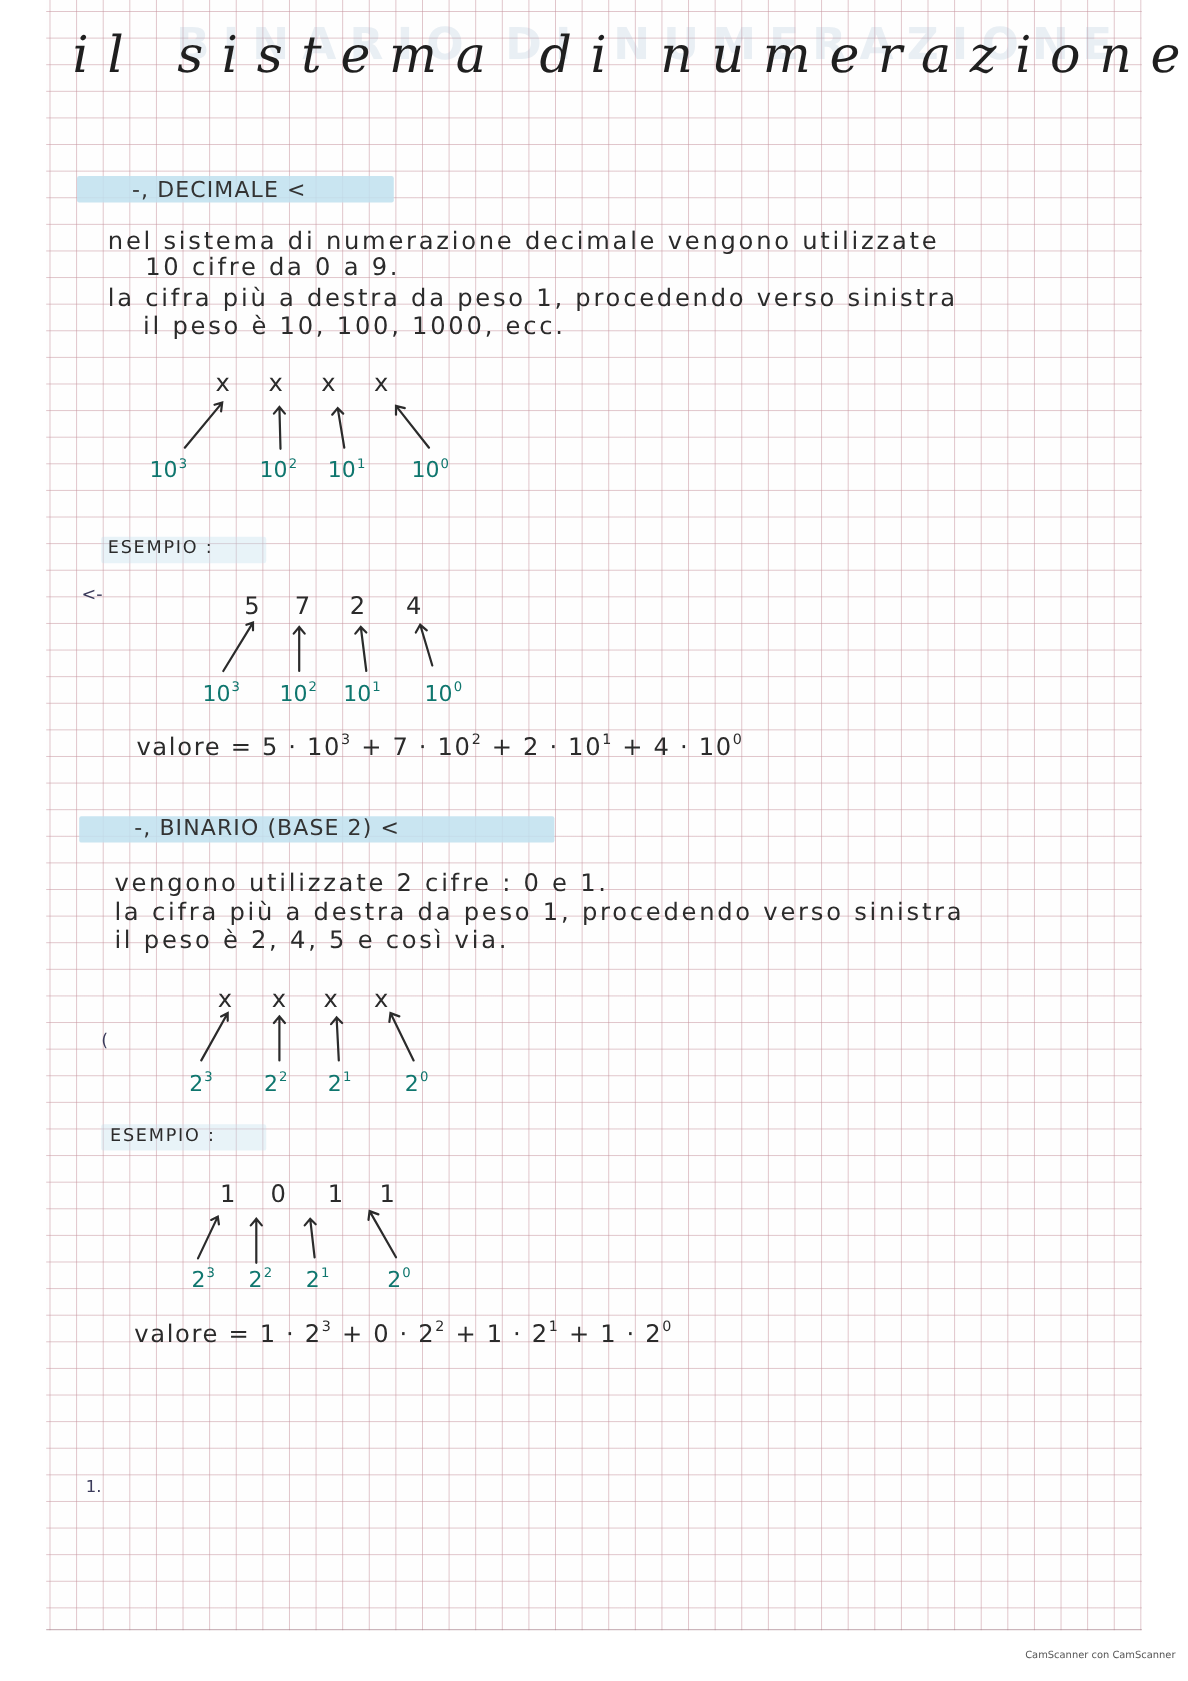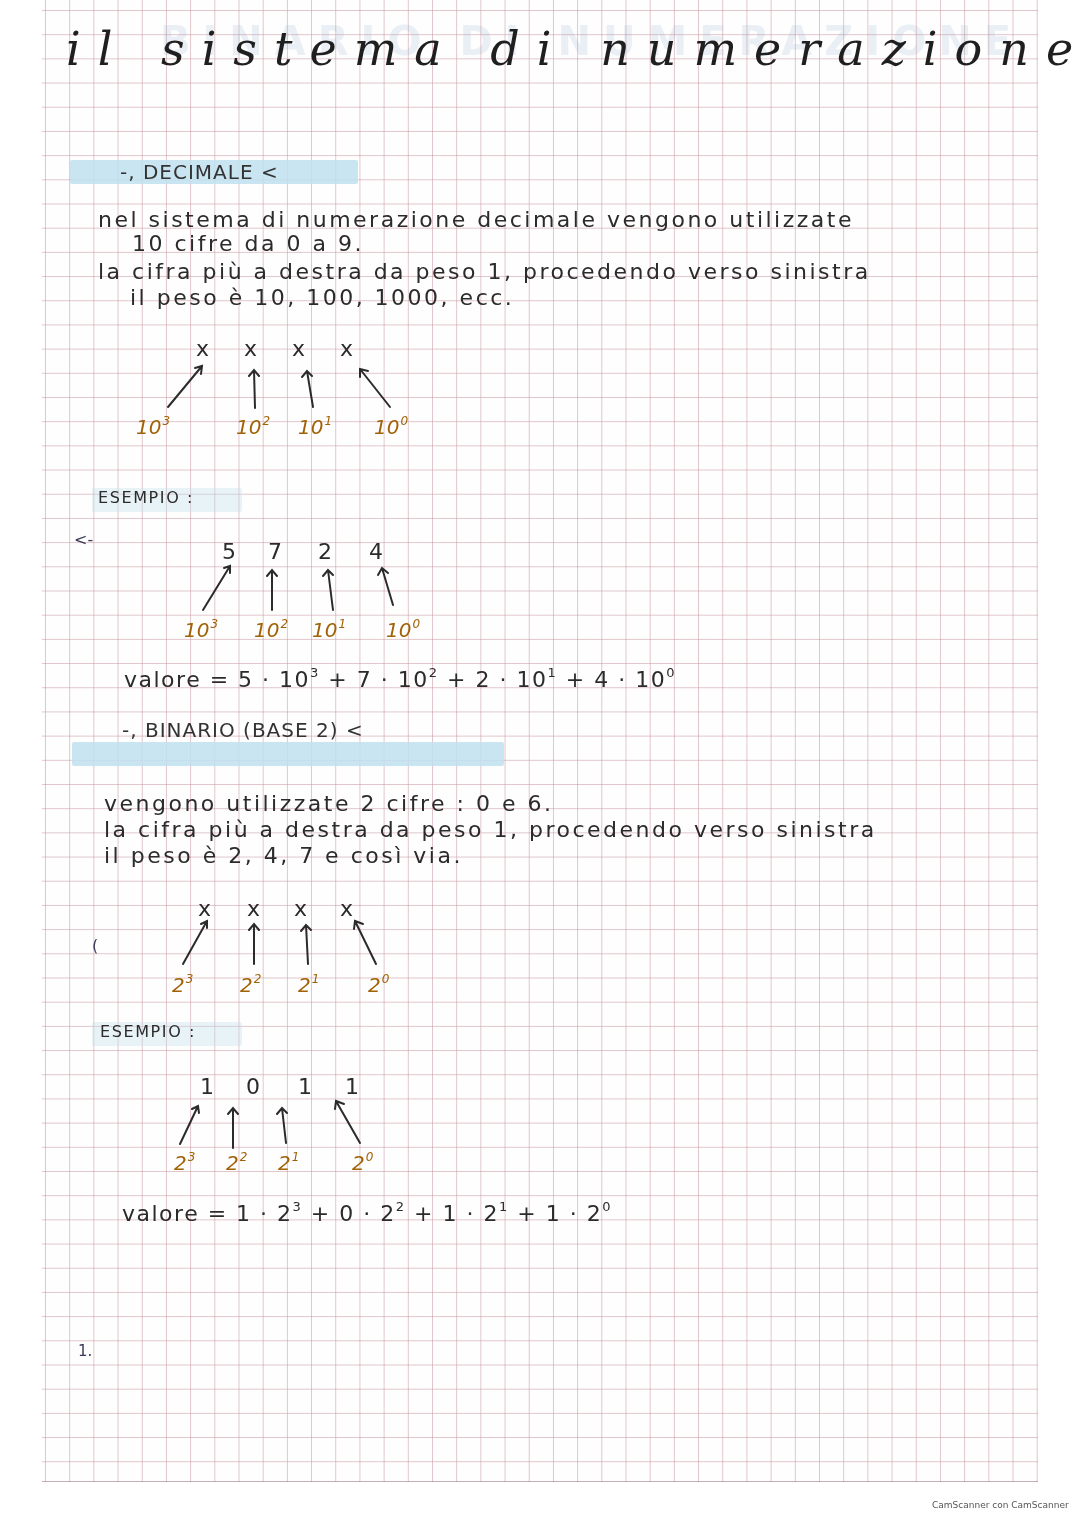--- a/index.html
+++ b/index.html
@@ -30,21 +30,21 @@
     }
     .hl {
       position: absolute; background: #bfe0ef; opacity: 0.85; border-radius: 2px;
     }
     .heading {
       font-size: 20px; letter-spacing: 1px; color: #333;
     }
     .hand { font-size: 22px; letter-spacing: 2.5px; color: #2b2b2b; }
     .hand-sm { font-size: 16px; letter-spacing: 1.6px; color: #2b2b2b; }
     .digit { font-size: 22px; color: #2b2b2b; }
-    .pow { font-size: 20px; color: #a16207; font-style: italic; }
+    .pow { font-size: 20px; color: #0f766e; }
     .pow sup { font-size: 12px; vertical-align: 9px; margin-left: 1px; }
     .eq { font-size: 22px; letter-spacing: 1.5px; color: #2b2b2b; text-align: center; }
     .eq sup { font-size: 13px; vertical-align: 10px; }
     .arrows { position: absolute; }
     .footer { font-size: 9px; color: #555; left: 932px; top: 1500px; letter-spacing: 0; }
     .margin-mark { font-size: 16px; color: #3a3a5a; }
   </style>
 </head>
 <body>
 
@@ -117,29 +117,29 @@
 
 <div class="abs eq" style="left:124px; top:665px;">
   <span>valore</span> = 
   <span>5</span> · <span>10</span><sup>3</sup>
   + <span>7</span> · <span>10</span><sup>2</sup>
   + <span>2</span> · <span>10</span><sup>1</sup>
   + <span>4</span> · <span>10</span><sup>0</sup>
 </div>
 
 <div class="hl" style="left:72px; top:742px; width:432px; height:24px;"></div>
-<div class="abs heading" style="left:122px; top:718px;">
+<div class="abs heading" style="left:122px; top:740px;">
   <span>-,</span>
   <span>BINARIO  (BASE 2)</span>
   <span>&lt;</span>
 </div>
 
-<div class="abs hand" style="left:104px; top:791px;">vengono utilizzate 2 cifre : 0 e 6.</div>
+<div class="abs hand" style="left:104px; top:791px;">vengono utilizzate 2 cifre : 0 e 1.</div>
 <div class="abs hand" style="left:104px; top:817px;">la cifra più a destra da peso 1, procedendo verso sinistra</div>
-<div class="abs hand" style="left:104px; top:843px;">il peso è 2, 4, 7 e così via.</div>
+<div class="abs hand" style="left:104px; top:843px;">il peso è 2, 4, 5 e così via.</div>
 
 <div>
   <div class="abs digit" style="left:198px; top:896px;">x</div>
   <div class="abs digit" style="left:247px; top:896px;">x</div>
   <div class="abs digit" style="left:294px; top:896px;">x</div>
   <div class="abs digit" style="left:340px; top:896px;">x</div>
   <div class="abs margin-mark" style="left:92px; top:936px;">(</div>
   <div class="abs pow" style="left:172px; top:972px;"><span>2</span><sup>3</sup></div>
   <div class="abs pow" style="left:240px; top:972px;"><span>2</span><sup>2</sup></div>
   <div class="abs pow" style="left:298px; top:972px;"><span>2</span><sup>1</sup></div>

